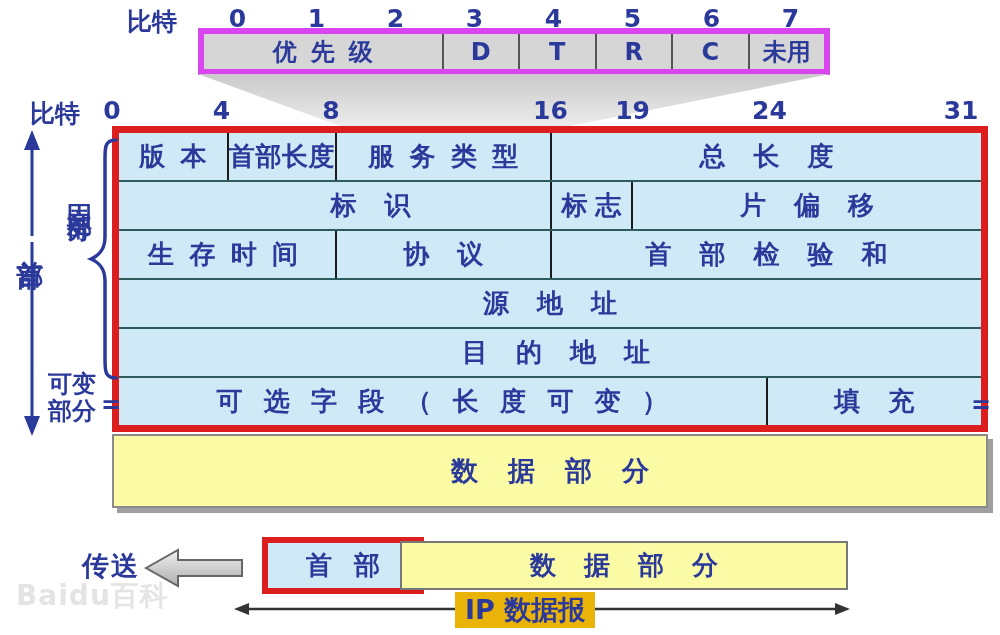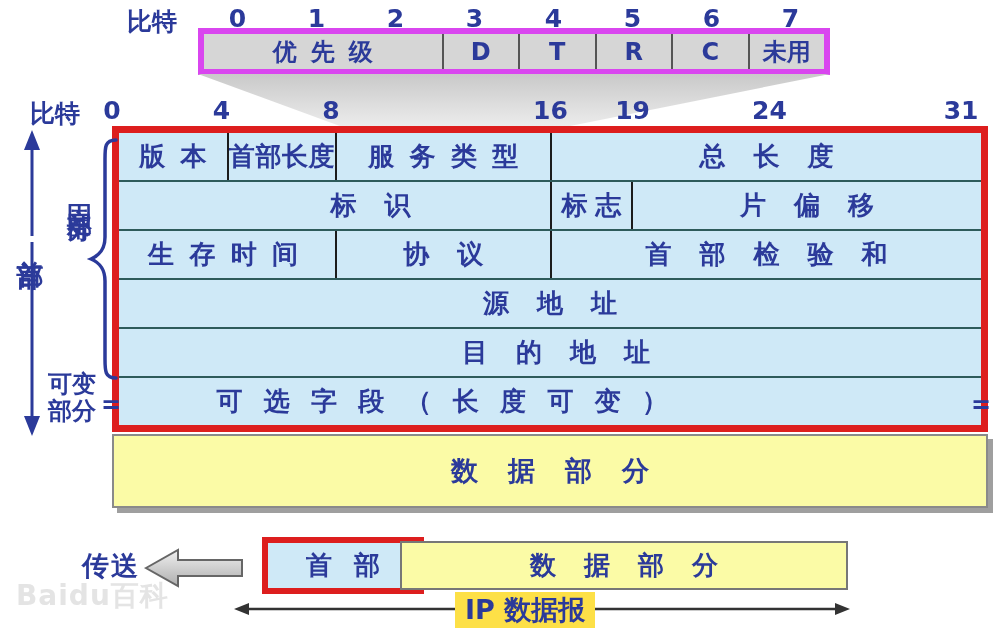--- a/index.html
+++ b/index.html
@@ -44,21 +44,21 @@
   #variable-part-label{position:absolute;left:48px;top:371px;font-size:24px;font-weight:bold;
     color:var(--navy);line-height:27px;text-align:left;}
   
   #transfer-label{position:absolute;left:82px;top:548px;font-size:27px;font-weight:bold;color:var(--navy);letter-spacing:2px;}
   #bottom-header-box{position:absolute;left:238px;top:537px;width:162px;height:57px;box-sizing:border-box;
     border:6px solid var(--red);background:var(--blue);display:flex;align-items:center;justify-content:center;margin-left:24px;}
   #bottom-header-box .lbl{font-size:26px;font-weight:bold;color:var(--navy);letter-spacing:22px;padding-left:22px;}
   #bottom-data-box{position:absolute;left:400px;top:541px;width:448px;height:49px;box-sizing:border-box;
     background:var(--yellow);border:2px solid #777;display:flex;align-items:center;justify-content:center;}
   #bottom-data-box .lbl{font-size:26px;font-weight:bold;color:var(--navy);letter-spacing:28px;padding-left:28px;}
-  #ip-datagram-label{position:absolute;left:455px;top:592px;background:#fde047;padding:0 10px;
+  #ip-datagram-label{position:absolute;left:455px;top:592px;background:#eab308;padding:0 10px;
     font-size:27px;font-weight:bold;color:var(--navy);z-index:3;}
   #watermark{position:absolute;left:16px;top:577px;font-size:28px;font-weight:bold;color:#e4e4e4;letter-spacing:1px;}
   svg{position:absolute;overflow:visible;}
 </style>
 </head>
 <body>
 
 <div id="canvas">
 
   <div class="scale-unit" style="left:127px;top:5px;">比特</div>
@@ -113,20 +113,21 @@
         <div class="hcell bl" style="left: 25%; width: 25%; letter-spacing: 28px; padding-left: 28px;">协议</div>
       </div>
       <div class="hrow">
         <div class="hcell" style="left: 0%; width: 100%; letter-spacing: 28px; padding-left: 28px;">源地址</div>
       </div>
       <div class="hrow">
         <div class="hcell" style="left: 0%; width: 100%; letter-spacing: 28px; padding-left: 40px;">目的地址</div>
       </div>
       <div class="hrow">
         <div class="hcell" style="left: 0%; width: 75%; letter-spacing: 21.2575px; padding-left: 21.2575px;">可选字段（长度可变）</div>
+        <div class="hcell bl" style="left: 75%; width: 25%; letter-spacing: 28px; padding-left: 28px;">填充</div>
       </div>
     </div>
 
   <div class="break-mark" style="left:101px;top:391px;">=</div>
   <div class="break-mark" style="left:971px;top:391px;">=</div>
 
   <div id="data-section-box">
     <span class="lbl">数据部分</span>
   </div>
 

